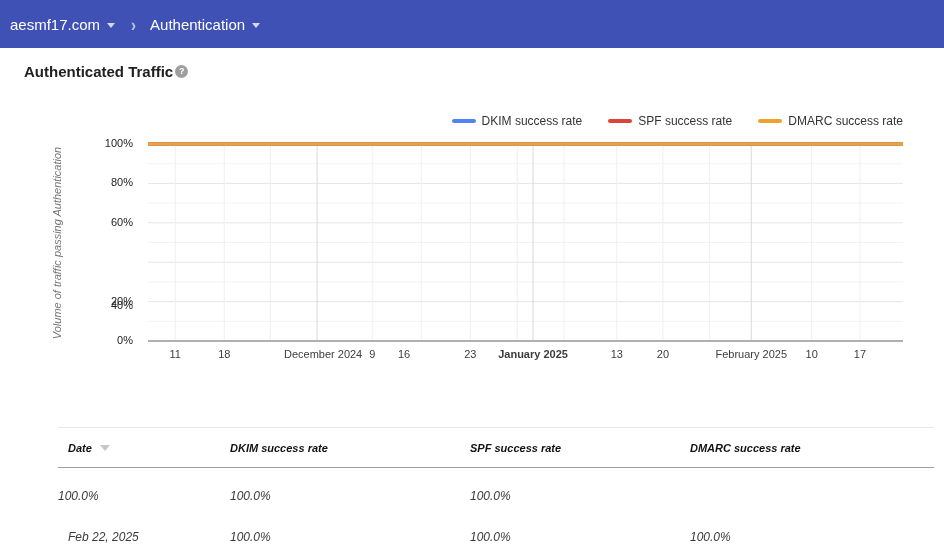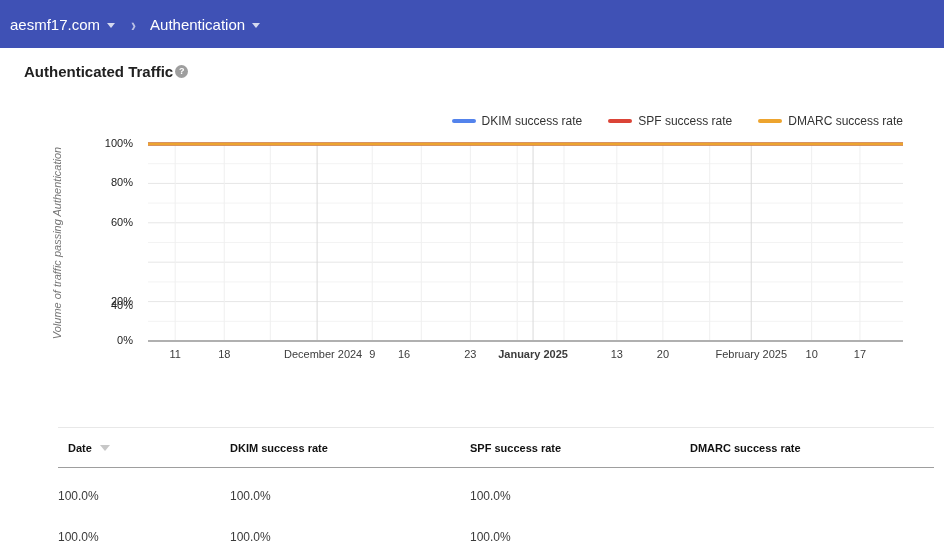--- a/index.html
+++ b/index.html
@@ -63,21 +63,21 @@
   .t-header {
     display:grid; grid-template-columns:172px 240px 220px 1fr;
     height:40px; align-items:center; border-bottom:1px solid #9e9e9e;
   }
   .t-header .cell { font-size:11px; font-weight:700; color:#111; }
   .t-row {
     display:grid; grid-template-columns:172px 240px 220px 1fr;
     height:41px; align-items:center;
   }
   .t-row:first-of-type { margin-top:7px; }
-  .cell { padding-left:0; }
+  .cell { padding-left:0;font-style:italic; }
   .cell.first { padding-left:10px; }
   .t-row .cell { font-size:12px; color:#3a3a3a; }
   .sort-arrow {
     display:inline-block; width:0; height:0; margin-left:8px;
     border-left:5px solid transparent; border-right:5px solid transparent;
     border-top:6px solid #c7c7c7;
   }
   .date-head { display:inline-flex; align-items:center; cursor:pointer; }
 </style>
 </head>
@@ -183,20 +183,21 @@
         <div class="cell">SPF success rate</div>
         <div class="cell">DMARC success rate</div>
       </div>
     <div id="t-body">
         <div class="t-row">
           <div class="cell">100.0%</div>
           <div class="cell">100.0%</div>
           <div class="cell">100.0%</div>
         </div>
         <div class="t-row">
+          <div class="cell first">Feb 22, 2025</div>
           <div class="cell">100.0%</div>
           <div class="cell">100.0%</div>
           <div class="cell">100.0%</div>
         </div>
       </div>
   </div>
 
 </div>
 
 </body></html>

